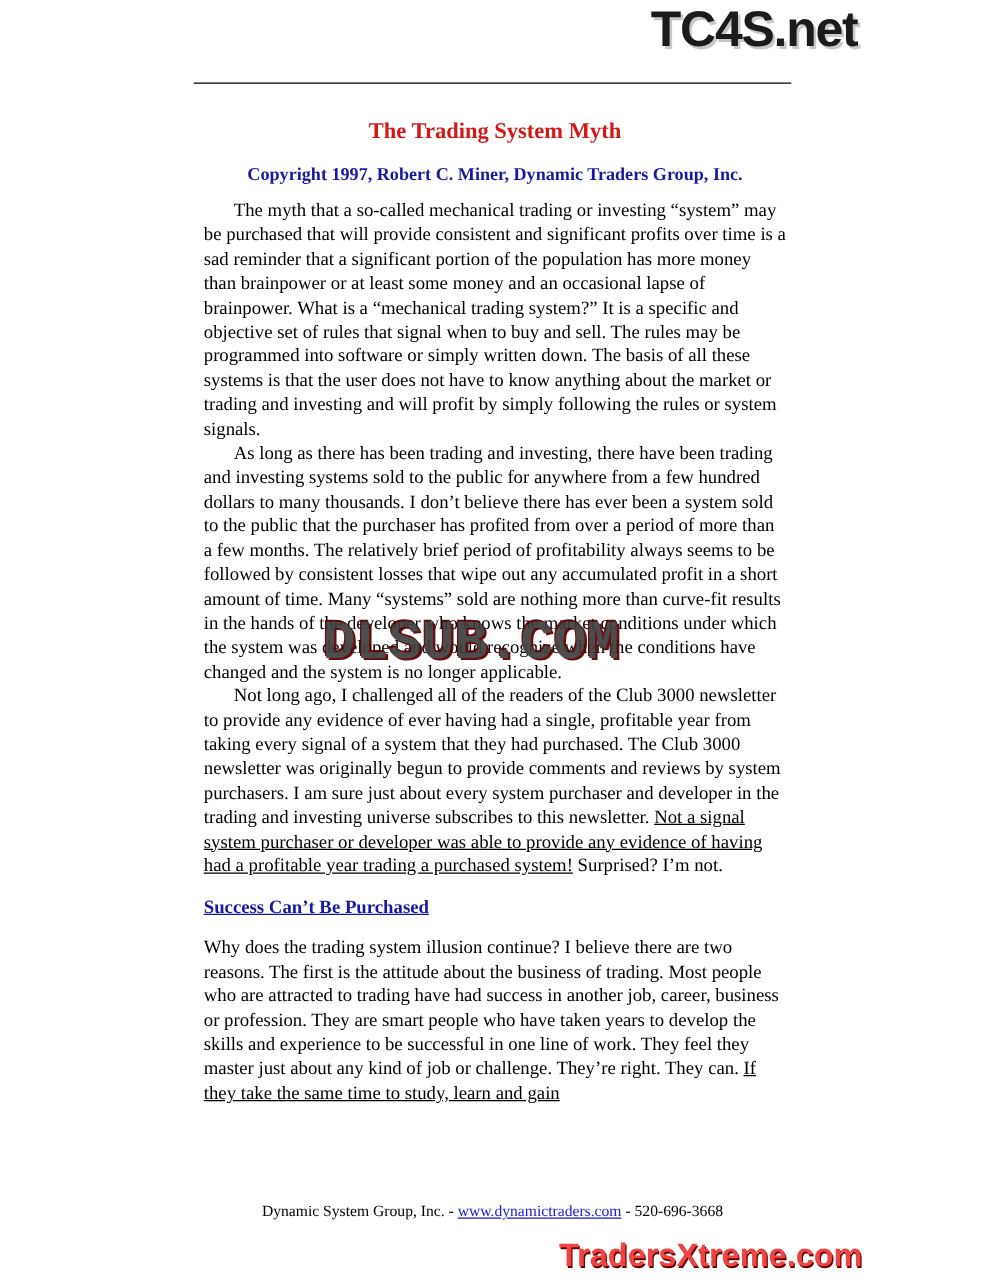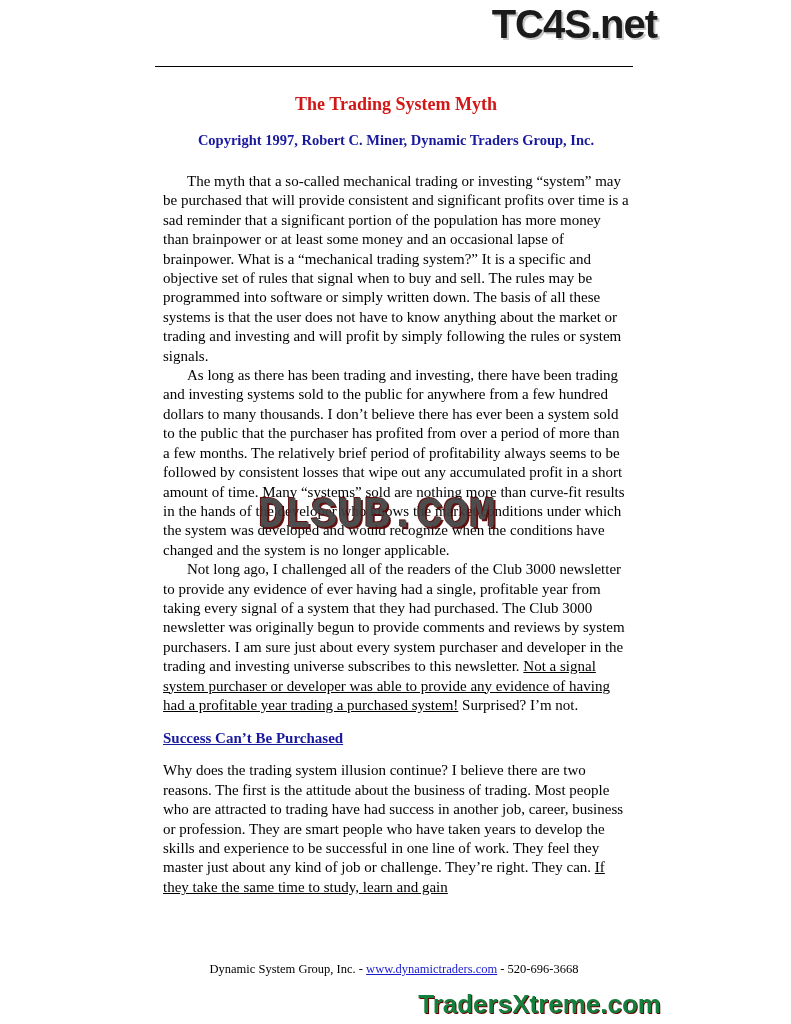--- a/index.html
+++ b/index.html
@@ -13,20 +13,21 @@
     font-family: "Liberation Serif", serif;
     color: #000000;
     position: relative;
     overflow: hidden;
   }
 
   .page {
     position: relative;
     width: 671px;
     height: 1024px;
+    padding-left: 29px;
   }
 
   
   .wm-top {
     position: absolute;
     top: 2px;
     right: 14px;
     font-family: "Liberation Sans", sans-serif;
     font-weight: bold;
     font-size: 40px;
@@ -35,21 +36,21 @@
     text-shadow: 2px 2px 0 #c8c8c8;
     z-index: 5;
   }
   .wm-bottom {
     position: absolute;
     bottom: 4px;
     right: 10px;
     font-family: "Liberation Sans", sans-serif;
     font-weight: bold;
     font-size: 26px;
-    color: #15803d;
+    color: #ef4444;
     text-shadow: 1px 1px 0 #6a0000;
     z-index: 5;
   }
   .wm-center {
     position: absolute;
     top: 490px;
     left: 258px;
     font-family: Liberation Mono, monospace;
     font-weight: bold;
     font-size: 44px;
@@ -101,21 +102,21 @@
     text-align: center;
     line-height: 20px;
   }
   p.para {
     margin: 0;
     font-size: 15px;
     line-height: 19.4px;
     text-align: left;
   }
   p.para.indent { text-indent: 24px; }
-  p.first { margin-top: 22px; }
+  p.first { margin-top: 10px; }
   .u { text-decoration: underline; }
   h3.subhead {
     margin: 15px 0 14px 0;
     font-size: 15px;
     font-weight: bold;
     color: #19199e;
     text-decoration: underline;
   }
 
   

